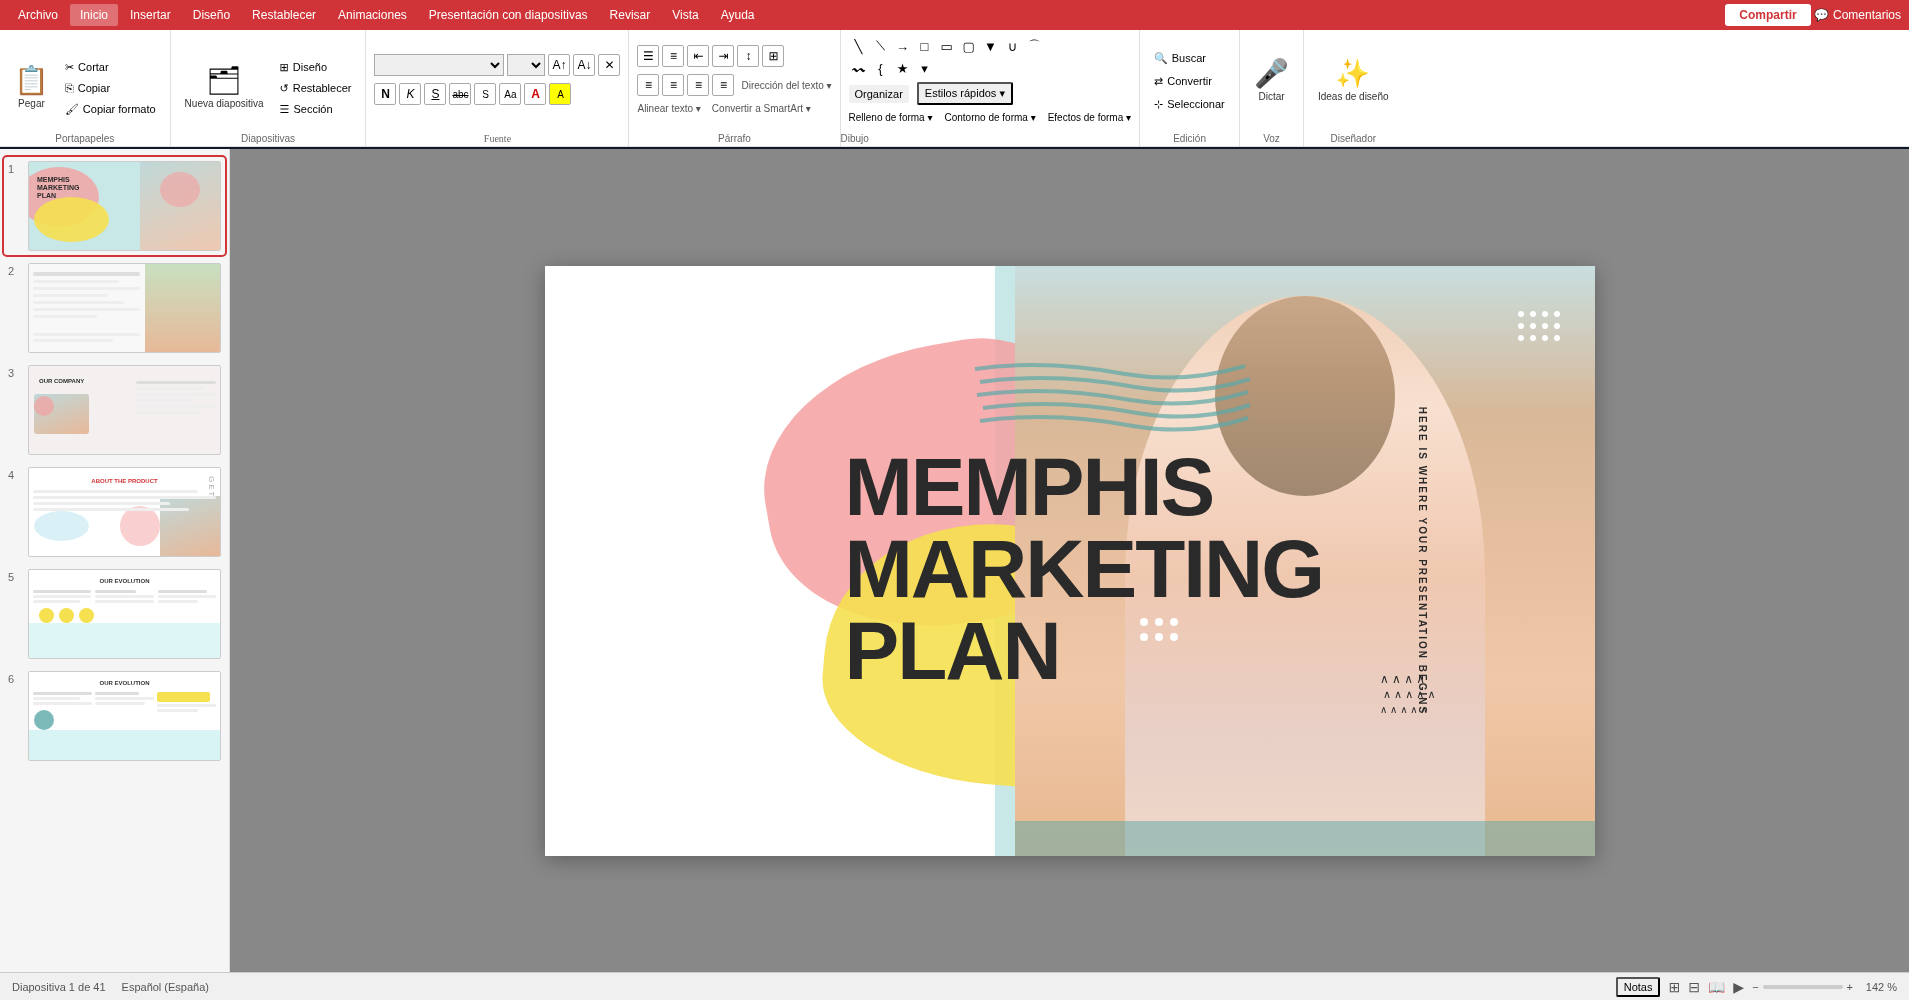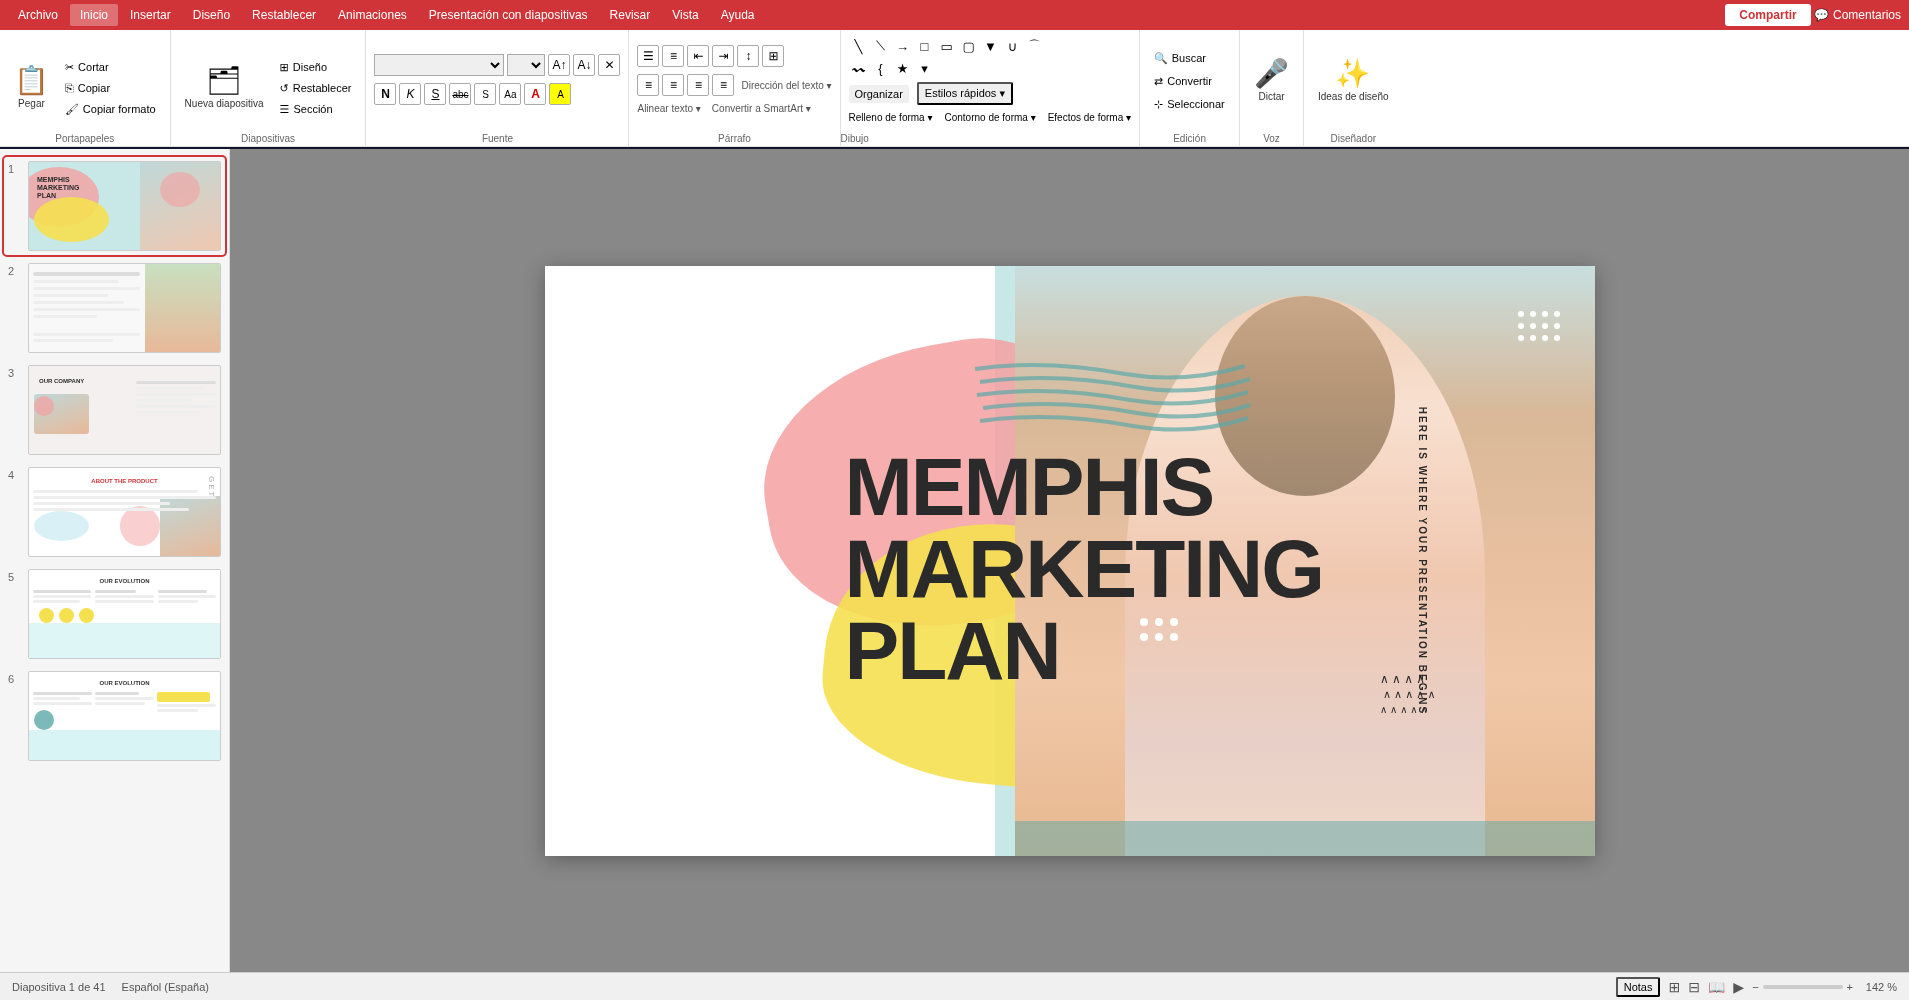--- a/index.html
+++ b/index.html
@@ -159,21 +159,21 @@
       <div class="format-row">
         <button class="fmt-btn" style="font-weight:bold;">N</button>
         <button class="fmt-btn" style="font-style:italic;">K</button>
         <button class="fmt-btn" style="text-decoration:underline;">S</button>
         <button class="fmt-btn" style="font-size:10px;text-decoration:line-through;">abc</button>
         <button class="fmt-btn" style="font-size:10px;">S</button>
         <button class="fmt-btn" style="font-size:10px;">Aa</button>
         <button class="fmt-btn" style="font-weight:bold;color:#c00;">A</button>
         <button class="fmt-btn" style="background:#ff0;font-size:10px;">A</button>
       </div>
-      <span class="toolbar-section-label" style="bottom:2px;left:0;right:0;position:absolute;">Fuente</span>
+      <span class="toolbar-section-label" style="bottom:2px;left:0;right:0;position:absolute;font-family:Liberation Serif, serif;">Fuente</span>
     </div>
 
     <div class="toolbar-section" style="min-width:200px; flex-direction:column; align-items:flex-start; justify-content:center; gap:4px; padding-bottom:20px;">
       <div class="format-row">
         <button class="fmt-btn" title="Viñetas">☰</button>
         <button class="fmt-btn" title="Numeración">≡</button>
         <button class="fmt-btn">⇤</button>
         <button class="fmt-btn">⇥</button>
         <button class="fmt-btn">↕</button>
         <button class="fmt-btn">⊞</button>

